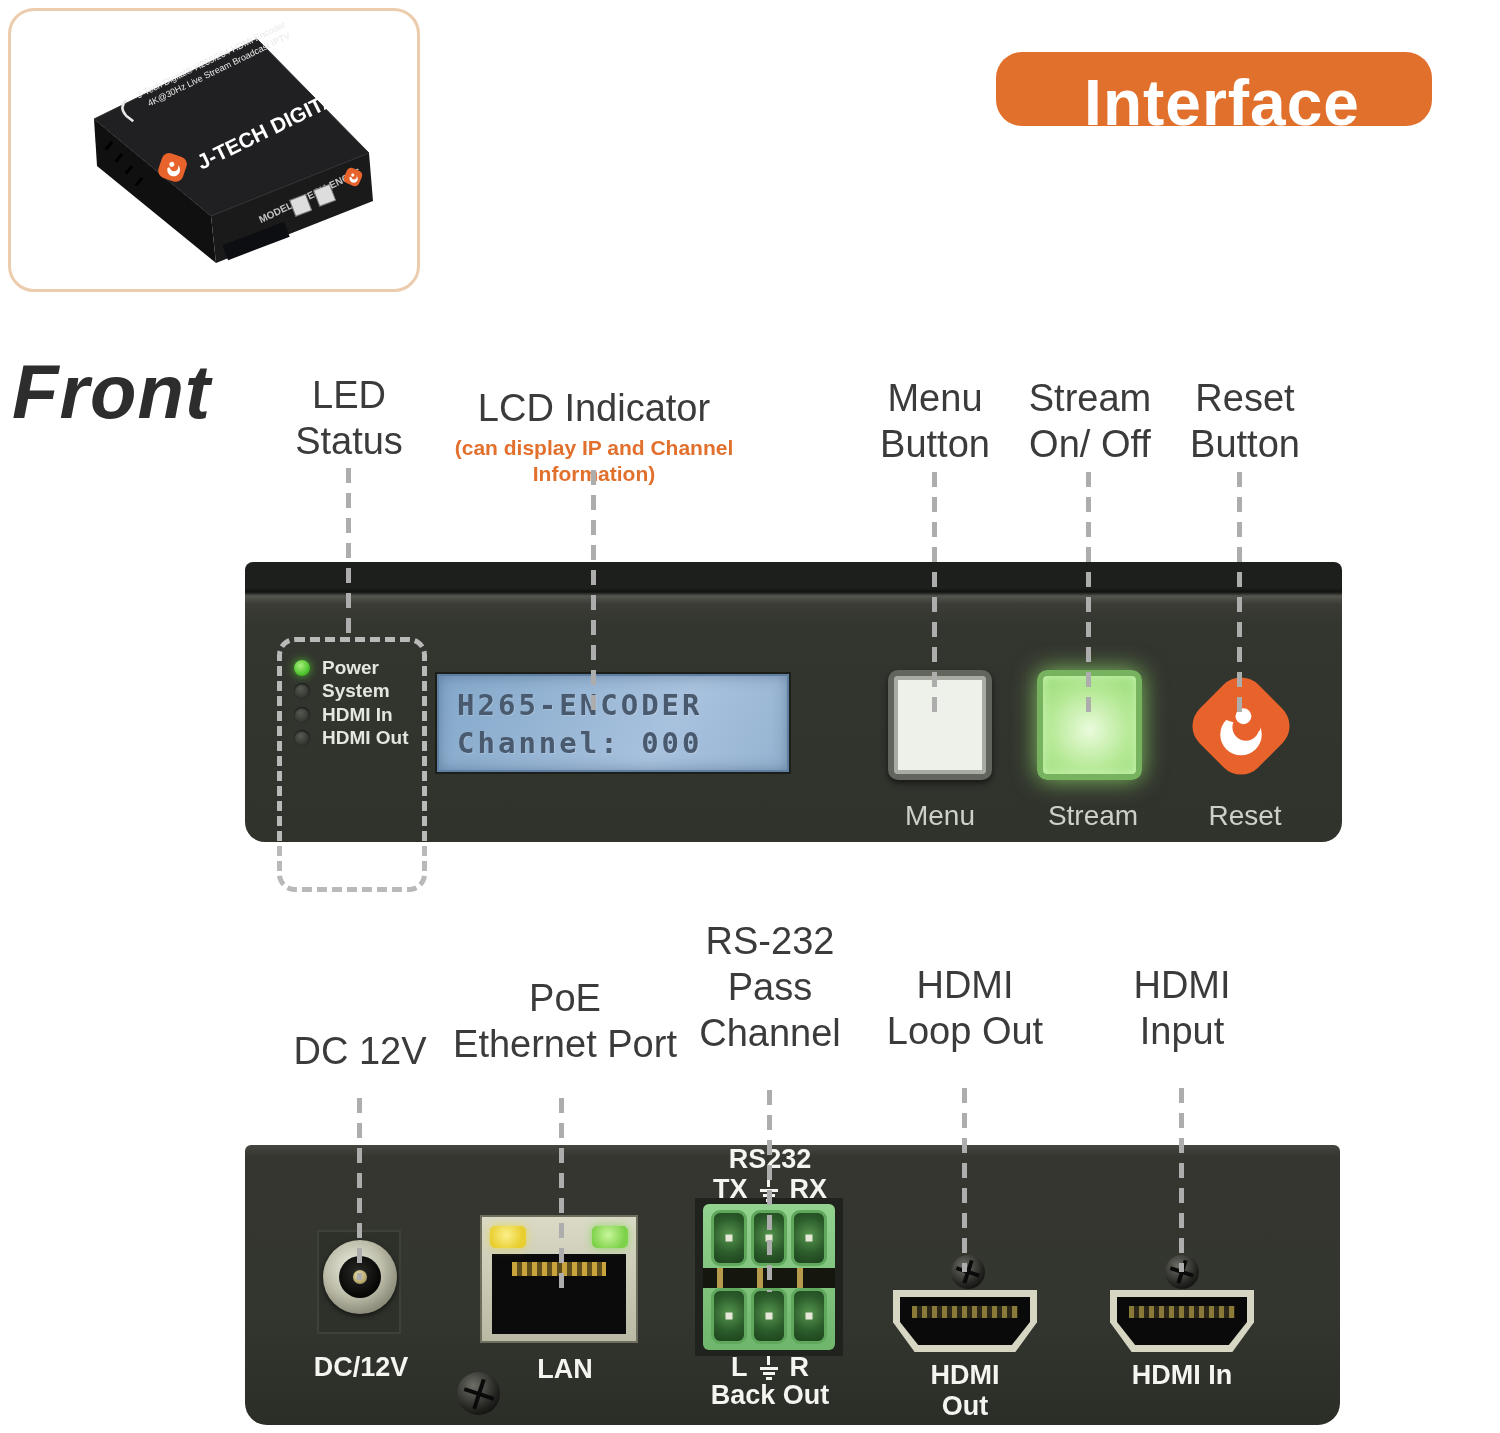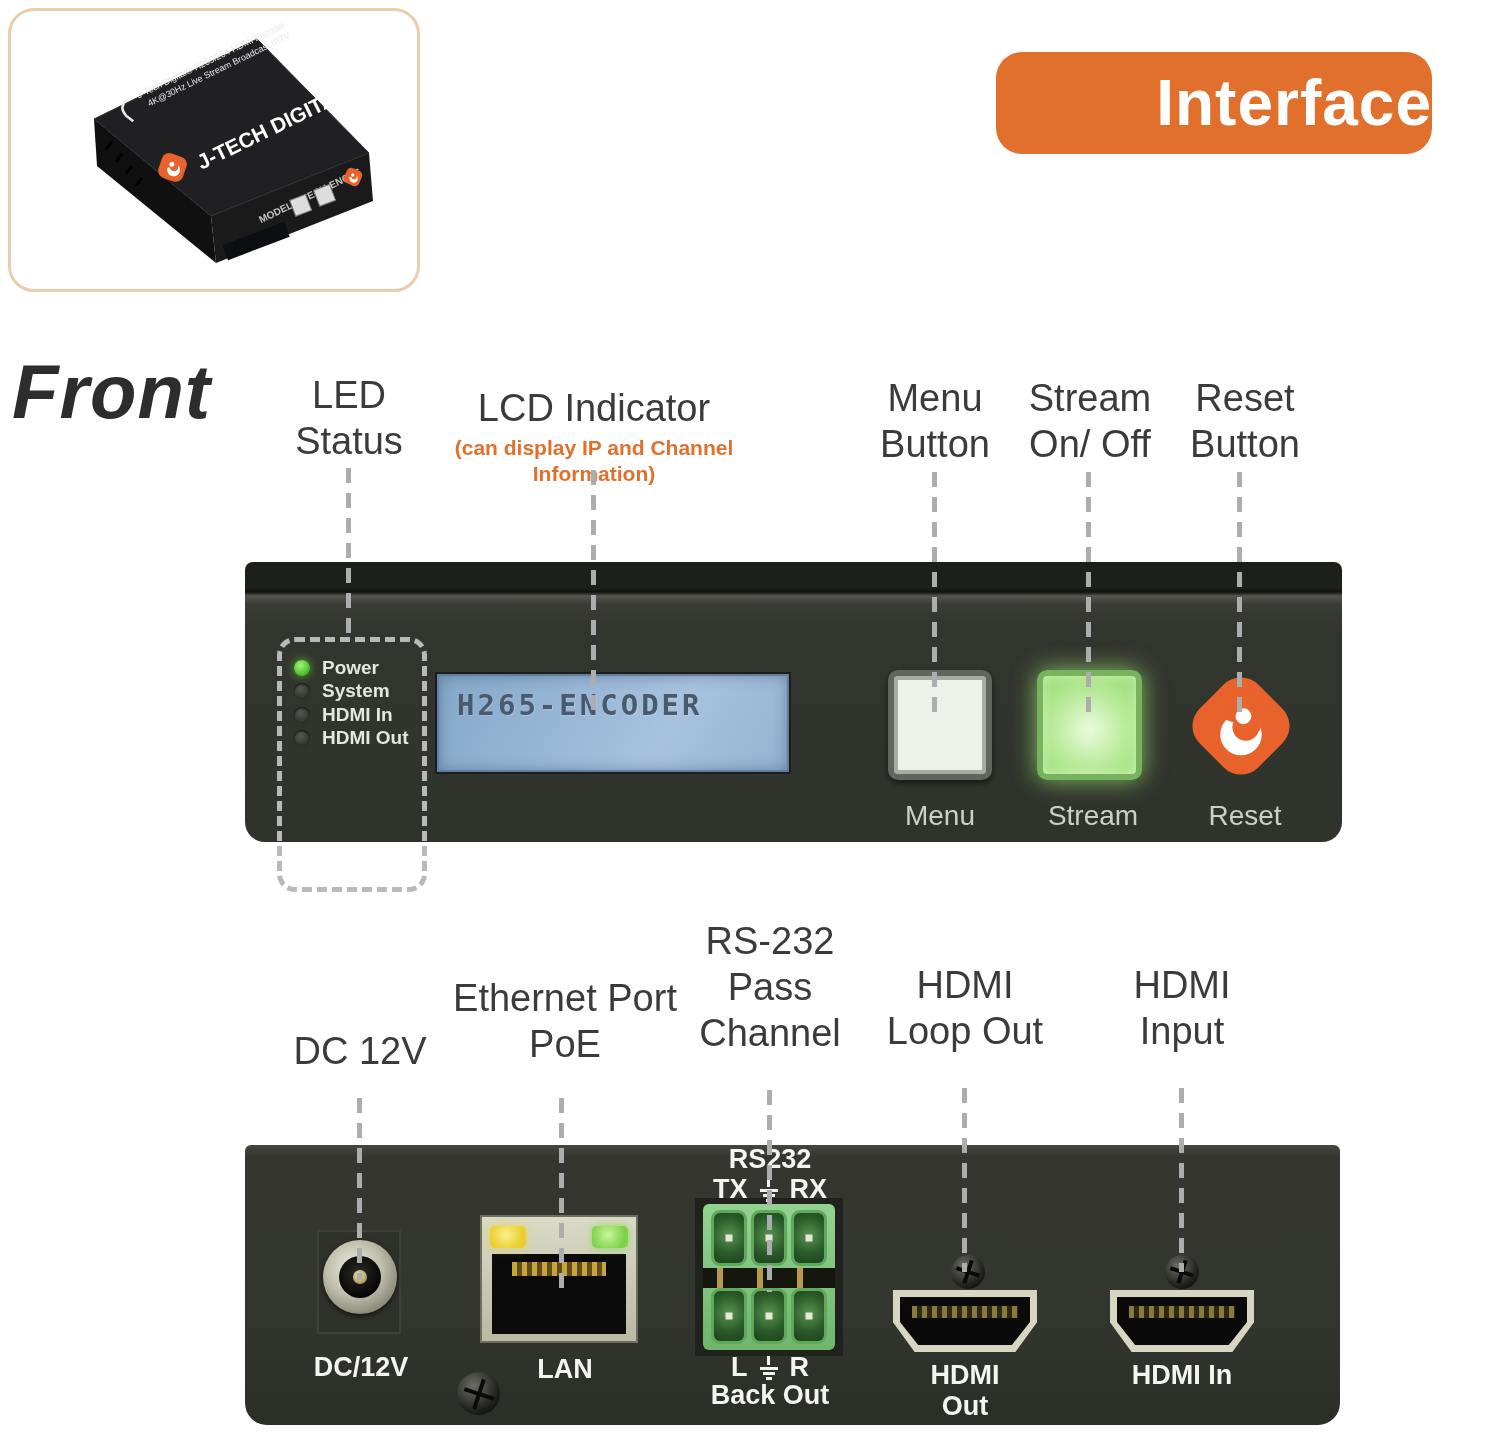--- a/index.html
+++ b/index.html
@@ -5,23 +5,23 @@
   html,body{margin:0;padding:0;background:#fff;}
   .canvas{position:relative;width:1500px;height:1433px;background:#fff;overflow:hidden;
           font-family:"Liberation Sans", sans-serif;}
 
   
   .product-frame{position:absolute;left:8px;top:8px;width:406px;height:278px;
                  border:3px solid #EBCCAD;border-radius:26px;background:#fff;}
   .product-frame svg{display:block;width:100%;height:100%;}
 
   
-  .banner{position:absolute;left:996px;top:52px;width:436px;height:102px;background:#E2702D;
+  .banner{position:absolute;left:996px;top:52px;width:436px;height:74px;background:#E2702D;
           border-radius:26px;color:#fff;font-size:64px;font-weight:bold;line-height:102px;
-          text-align:right;padding-left:16px;box-sizing:border-box;letter-spacing:1px;}
+          text-align:center;padding-left:16px;box-sizing:border-box;letter-spacing:1px;}
 
   
   .heading{position:absolute;left:12px;font-size:76px;font-weight:bold;color:#2D2D2D;letter-spacing:1px;font-style:italic;}
   .heading.front{top:348px;}
   .heading.back{top:912px;}
 
   
   .callout{position:absolute;text-align:center;font-size:38px;line-height:46px;color:#3B3B3B;}
   .callout .sub{font-size:21px;line-height:26px;font-weight:bold;color:#E2702D;margin-top:4px;}
 
@@ -216,39 +216,40 @@
   <span class="led-dot" style="left:294px;top:683px;"></span>
   <span class="led-dot" style="left:294px;top:707px;"></span>
   <span class="led-dot" style="left:294px;top:730px;"></span>
   <span class="led-label" style="left:322px;top:657px;">Power</span>
   <span class="led-label" style="left:322px;top:680px;">System</span>
   <span class="led-label" style="left:322px;top:704px;">HDMI In</span>
   <span class="led-label" style="left:322px;top:727px;">HDMI Out</span>
 
   <div class="lcd">
     <div>H265-ENCODER</div>
+    <div>Channel: 000</div>
   </div>
 
 
   <div class="btn menu"></div>
   <div class="btn stream"></div>
   <svg class="reset-logo" viewBox="0 0 100 100">
     <use href="#jtech-logo"></use>
   </svg>
   <div class="btn-label" style="left:880px;top:800px;">Menu</div>
   <div class="btn-label" style="left:1033px;top:800px;">Stream</div>
   <div class="btn-label" style="left:1185px;top:800px;">Reset</div>
 
 
   <div class="callout" style="left:280px;top:1028px;width:160px;">
     <div>DC 12V</div>
   </div>
   <div class="callout" style="left:435px;top:975px;width:260px;">
+    <div>PoE</div>
     <div>Ethernet Port</div>
-    <div>PoE</div>
   </div>
   <div class="callout" style="left:685px;top:918px;width:170px;">
     <div>RS-232</div>
     <div>Pass</div>
     <div>Channel</div>
   </div>
   <div class="callout" style="left:875px;top:962px;width:180px;">
     <div>HDMI</div>
     <div>Loop Out</div>
   </div>

